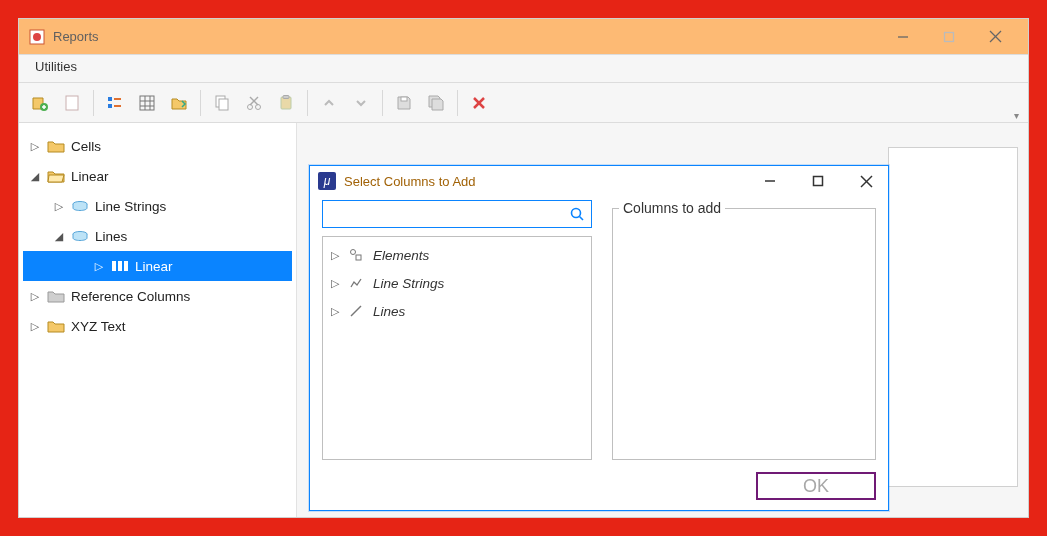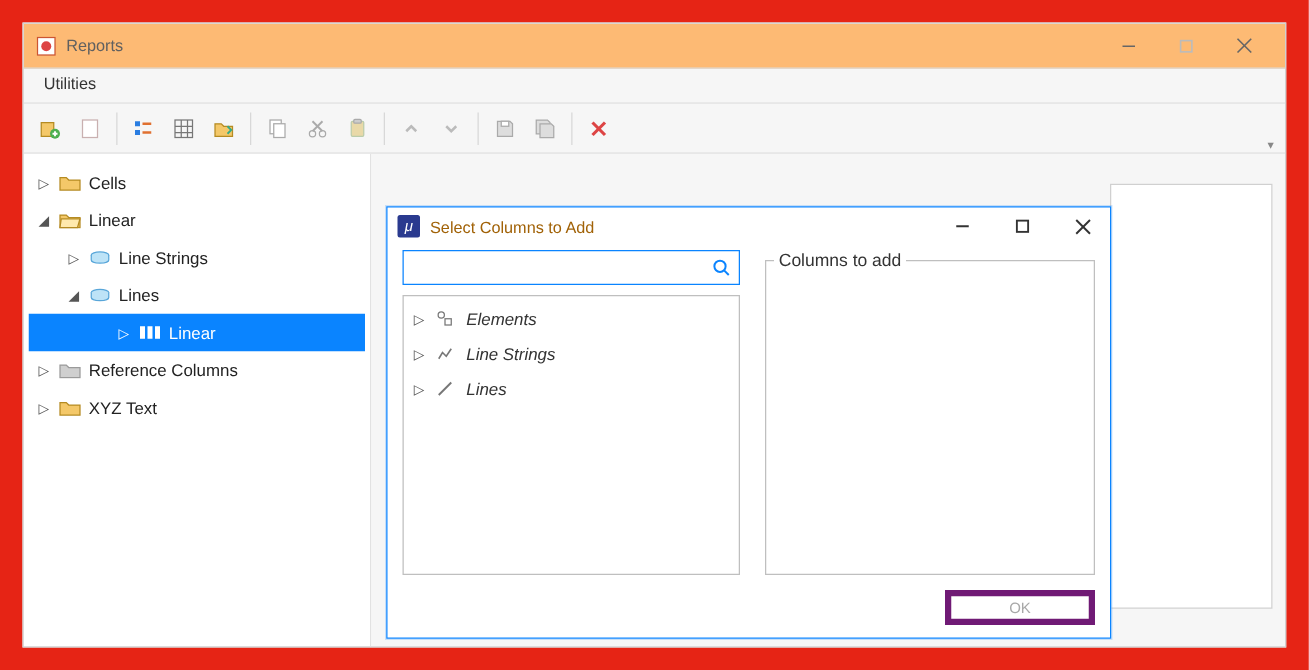--- a/index.html
+++ b/index.html
@@ -132,22 +132,22 @@
   .arow .ic { width:16px; font-style:normal; color:#666;}
   .right-col { flex:1; display:flex; flex-direction:column;}
   fieldset.columns-add {
     flex:1; border:1px solid #bfbfbf; margin:0; padding:6px;
   }
   fieldset.columns-add legend { font-size:14px; color:#333; padding:0 4px;}
   .dialog-buttons {
     position:absolute; bottom:10px; right:12px; display:flex; gap:14px;
   }
   .dbtn {
-    width: 120px; height: 28px; border:5px solid #701a75; background:#fff;
-    font-size:12px; display:flex; align-items:center; justify-content:center;
+    width: 120px; height: 28px; border:2px solid #701a75; background:#fff;
+    font-size:18px; display:flex; align-items:center; justify-content:center;
   }
   .dbtn.disabled { color:#a8a8a8;}
   svg { display:block;}
 </style>
 </head>
 <body>
 
 <div class="window">
 
   <div class="titlebar">

